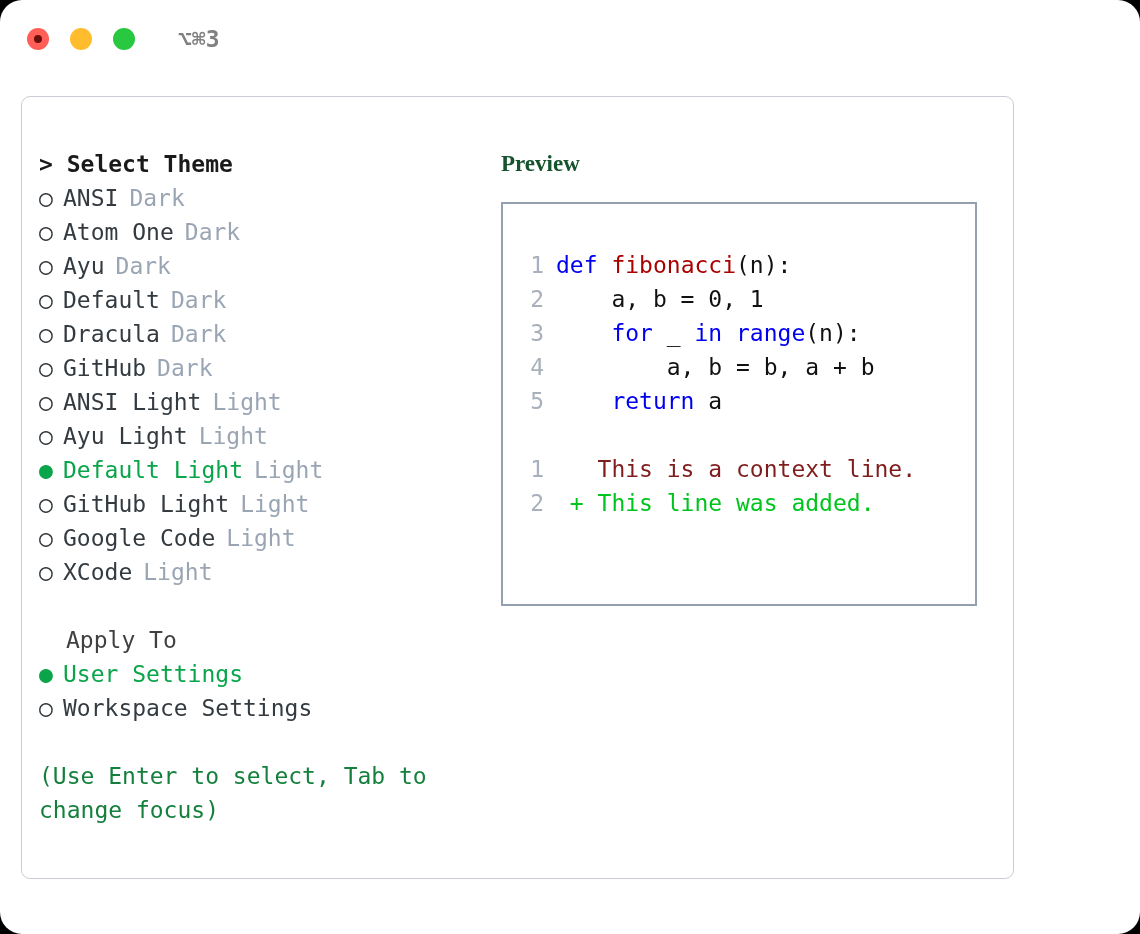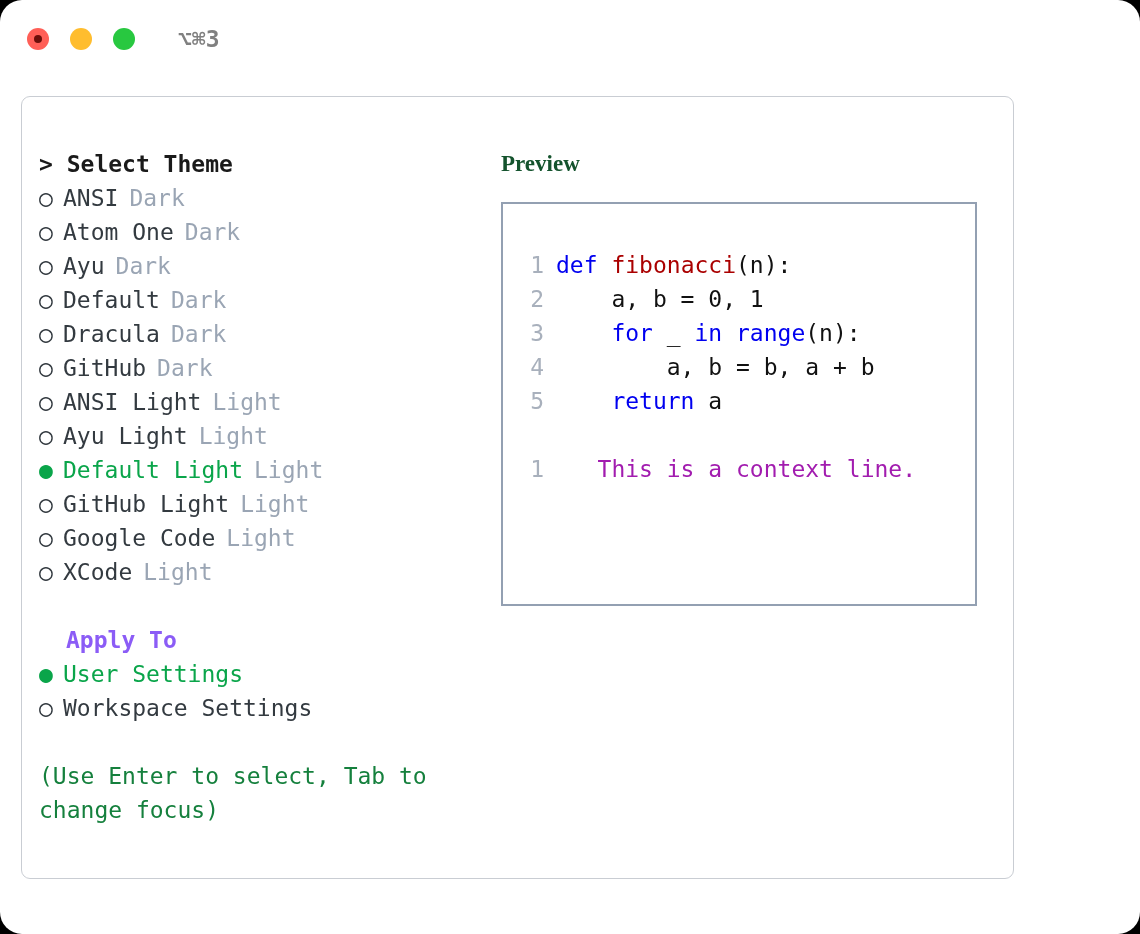--- a/index.html
+++ b/index.html
@@ -129,22 +129,22 @@
   .opt.selected .opt-label { color: #0aa54a; }
   .opt-meta {
     color: #9aa5b4;
     padding-left: 11px;
   }
 
   .spacer-row { height: 34px; }
 
   .apply-heading {
     font-size: 23px;
-    font-weight: bold;
-    color: #8b5cf6;
+    font-weight: normal;
+    color: #404040;
     line-height: 34px;
     padding-left: 27px;
     white-space: pre;
   }
 
   .hint {
     margin-top: 34px;
     font-size: 23px;
     line-height: 34px;
     color: #15803d;
@@ -179,21 +179,21 @@
   .lineno {
     display: inline-block;
     width: 24px;
     text-align: right;
     color: #a8b0bc;
     margin-right: 12px;
   }
   .tok-kw   { color: #0000f0; margin-top: 48px; }
   .tok-fn   { color: #aa0000; }
   .tok-plain{ color: #111111; }
-  .tok-ctx  { color: #a21caf; }
+  .tok-ctx  { color: #7f1d1d; }
   .tok-del  { color: #c21100; }
   .tok-add  { color: #00c41e; }
   .code-gap { height: 34px; }
 </style>
 </head>
 <body>
 
 <div class="window">
 
   <div class="titlebar">
@@ -246,19 +246,20 @@
           <div id="code-lines">
               <div class="code-line"><span class="lineno">1</span><span class="tok-kw">def </span><span class="tok-fn">fibonacci</span><span class="tok-plain">(n):</span></div>
               <div class="code-line"><span class="lineno">2</span><span class="tok-plain">    a, b = 0, 1</span></div>
               <div class="code-line"><span class="lineno">3</span><span class="tok-kw">    for </span><span class="tok-plain">_ </span><span class="tok-kw">in range</span><span class="tok-plain">(n):</span></div>
               <div class="code-line"><span class="lineno">4</span><span class="tok-plain">        a, b = b, a + b</span></div>
               <div class="code-line"><span class="lineno">5</span><span class="tok-kw">    return </span><span class="tok-plain">a</span></div>
             </div>
           <div class="code-gap"></div>
           <div id="diff-lines">
               <div class="code-line"><span class="lineno">1</span><span class="tok-ctx">   This is a context line.</span></div>
+              <div class="code-line"><span class="lineno">2</span><span class="tok-add"> + This line was added.</span></div>
             </div>
         </div>
       </div>
 
     </div>
   </div>
 </div>
 
 </body></html>

